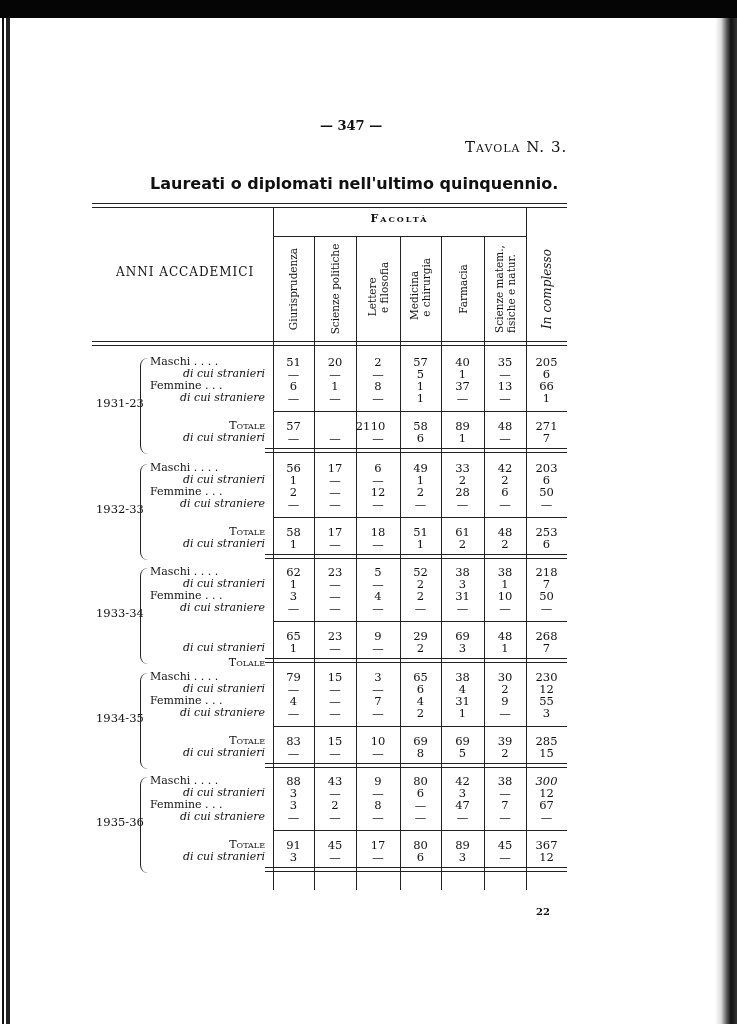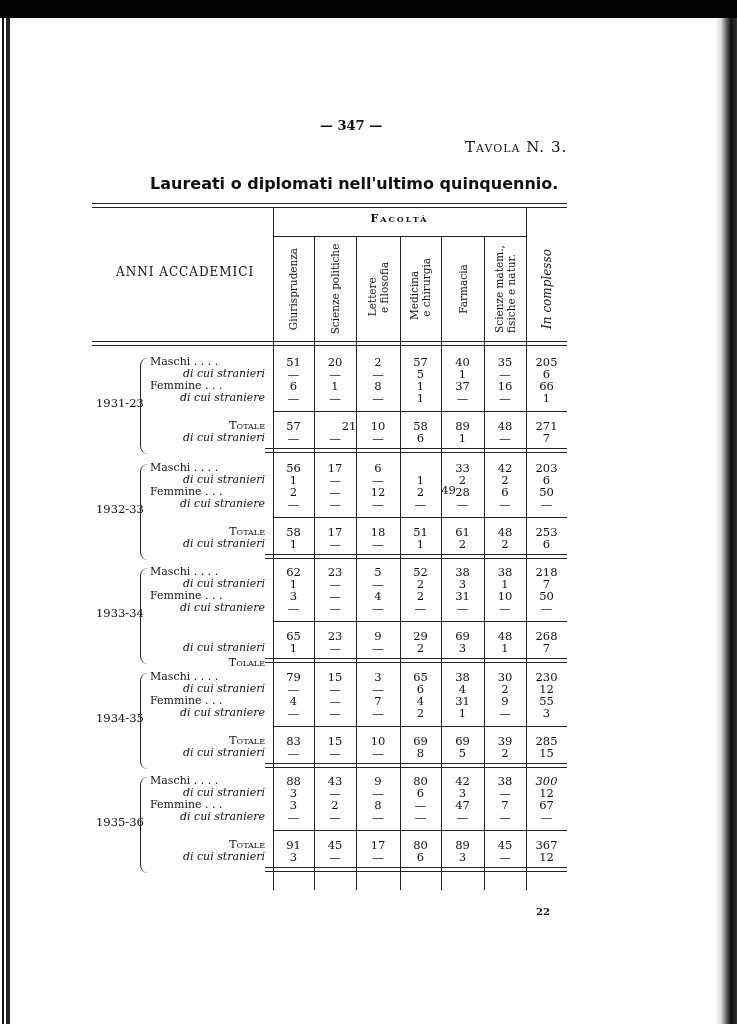--- a/index.html
+++ b/index.html
@@ -104,31 +104,31 @@
     <div class="cell" style="left: 356px; width: 44px; top: 368px;">—</div>
     <div class="cell" style="left: 400px; width: 41px; top: 368px;">5</div>
     <div class="cell" style="left: 441px; width: 43px; top: 368px;">1</div>
     <div class="cell" style="left: 484px; width: 42px; top: 368px;">—</div>
     <div class="cell" style="left: 526px; width: 41px; top: 368px;">6</div>
     <div class="cell" style="left: 273px; width: 41px; top: 380px;">6</div>
     <div class="cell" style="left: 314px; width: 42px; top: 380px;">1</div>
     <div class="cell" style="left: 356px; width: 44px; top: 380px;">8</div>
     <div class="cell" style="left: 400px; width: 41px; top: 380px;">1</div>
     <div class="cell" style="left: 441px; width: 43px; top: 380px;">37</div>
-    <div class="cell" style="left: 484px; width: 42px; top: 380px;">16</div>
+    <div class="cell" style="left: 484px; width: 42px; top: 380px;">13</div>
     <div class="cell" style="left: 526px; width: 41px; top: 380px;">66</div>
     <div class="cell" style="left: 273px; width: 41px; top: 392px;">—</div>
     <div class="cell" style="left: 314px; width: 42px; top: 392px;">—</div>
     <div class="cell" style="left: 356px; width: 44px; top: 392px;">—</div>
     <div class="cell" style="left: 400px; width: 41px; top: 392px;">1</div>
     <div class="cell" style="left: 441px; width: 43px; top: 392px;">—</div>
     <div class="cell" style="left: 484px; width: 42px; top: 392px;">—</div>
     <div class="cell" style="left: 526px; width: 41px; top: 392px;">1</div>
     <div class="cell" style="left: 273px; width: 41px; top: 420px;">57</div>
-    <div class="cell" style="left: 314px; width: 42px; top: 420px; padding-left: 14px;">21</div>
+    <div class="cell" style="left: 328px; width: 42px; top: 420px; padding-left: 14px;">21</div>
     <div class="cell" style="left: 356px; width: 44px; top: 420px;">10</div>
     <div class="cell" style="left: 400px; width: 41px; top: 420px;">58</div>
     <div class="cell" style="left: 441px; width: 43px; top: 420px;">89</div>
     <div class="cell" style="left: 484px; width: 42px; top: 420px;">48</div>
     <div class="cell" style="left: 526px; width: 41px; top: 420px;">271</div>
     <div class="cell" style="left: 273px; width: 41px; top: 432px;">—</div>
     <div class="cell" style="left: 314px; width: 42px; top: 432px;">—</div>
     <div class="cell" style="left: 356px; width: 44px; top: 432px;">—</div>
     <div class="cell" style="left: 400px; width: 41px; top: 432px;">6</div>
     <div class="cell" style="left: 441px; width: 43px; top: 432px;">1</div>
@@ -140,21 +140,21 @@
     <div class="rowlabel indent" style="top: 474px;">di cui stranieri</div>
     <div class="rowlabel" style="top: 486px;">Femmine . . .</div>
     <div class="rowlabel indent" style="top: 498px;">di cui straniere</div>
     <div class="rowlabel tot" style="top: 526px;">Totale</div>
     <div class="rowlabel indent" style="top: 538px;">di cui stranieri</div>
     <div class="hline" style="left: 273px; top: 517px; width: 294px; height: 1px;"></div>
     <div class="double" style="left: 265px; top: 554px; width: 302px;"></div>
     <div class="cell" style="left: 273px; width: 41px; top: 462px;">56</div>
     <div class="cell" style="left: 314px; width: 42px; top: 462px;">17</div>
     <div class="cell" style="left: 356px; width: 44px; top: 462px;">6</div>
-    <div class="cell" style="left: 400px; width: 41px; top: 484px; margin-left: 28px;">49</div>
+    <div class="cell" style="left: 400px; width: 41px; top: 462px;">49</div>
     <div class="cell" style="left: 441px; width: 43px; top: 462px;">33</div>
     <div class="cell" style="left: 484px; width: 42px; top: 462px;">42</div>
     <div class="cell" style="left: 526px; width: 41px; top: 462px;">203</div>
     <div class="cell" style="left: 273px; width: 41px; top: 474px;">1</div>
     <div class="cell" style="left: 314px; width: 42px; top: 474px;">—</div>
     <div class="cell" style="left: 356px; width: 44px; top: 474px;">—</div>
     <div class="cell" style="left: 400px; width: 41px; top: 474px;">1</div>
     <div class="cell" style="left: 441px; width: 43px; top: 474px;">2</div>
     <div class="cell" style="left: 484px; width: 42px; top: 474px;">2</div>
     <div class="cell" style="left: 526px; width: 41px; top: 474px;">6</div>

